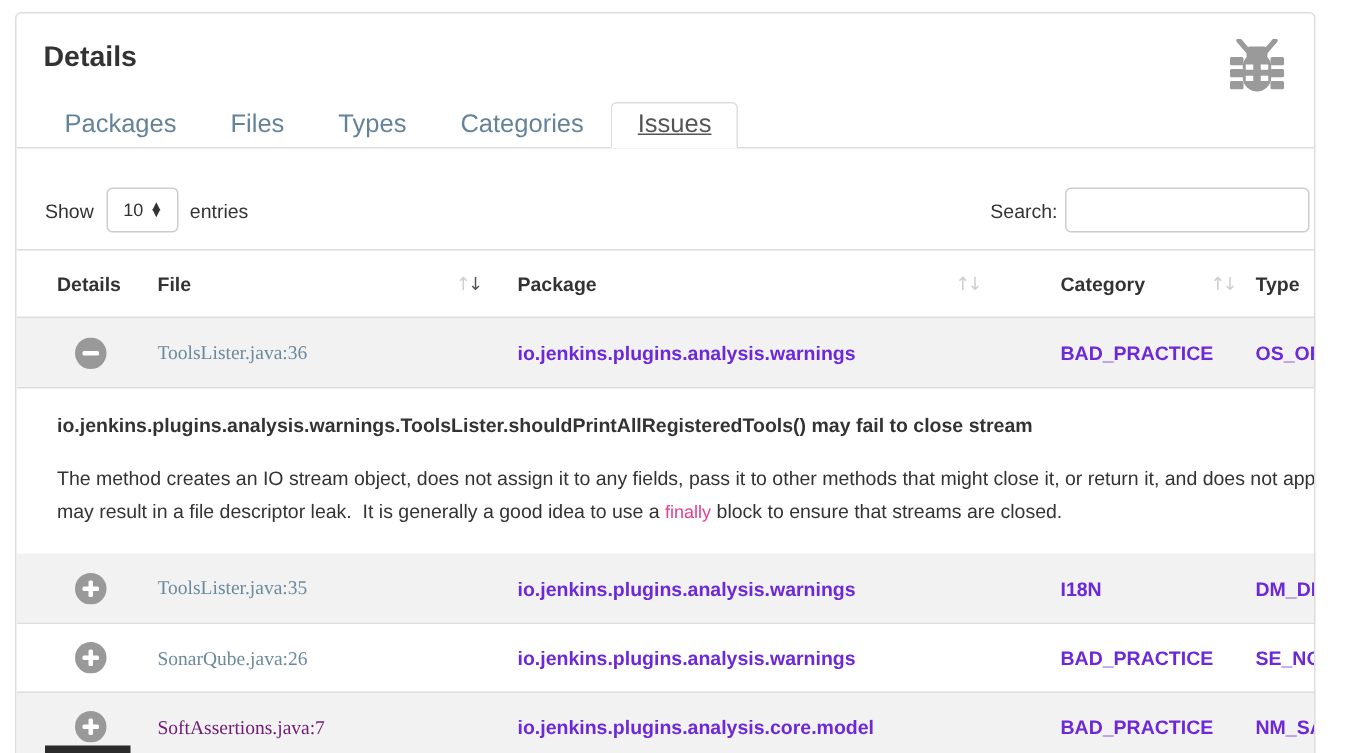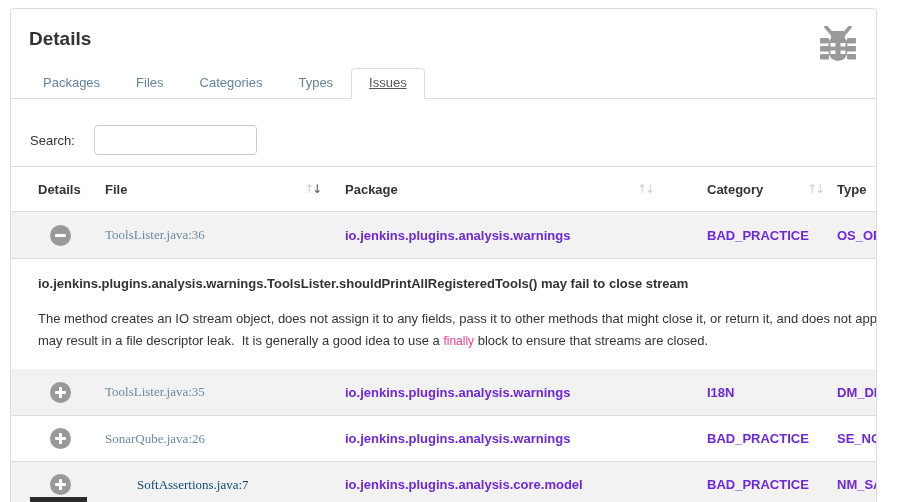--- a/index.html
+++ b/index.html
@@ -6,35 +6,35 @@
   html, body { width: 903px; height: 502px; overflow: hidden; background: #fff;
     font-family: "Liberation Sans", "DejaVu Sans", sans-serif; color: #333; }
   .card { position: absolute; left: 10px; top: 8px; width: 867px; height: 640px;
     background: #fff; border: 1px solid #ddd; border-radius: 4px; overflow: hidden; }
   .page-title { font-size: 19px; font-weight: bold; color: #333; margin: 18px 18px 0 18px; line-height: 24px; }
   .bug-wrap { position: absolute; top: 17px; right: 17px; width: 42px; height: 42px; }
 
   
   .tabs { display: flex; list-style: none; margin-top: 17px; padding-left: 14px;
     border-bottom: 1px solid #ddd; }
-  .tab { font-size: 13px; line-height: 14px; padding: 7px 17px; color: #64839b;
+  .tab { font-size: 17px; line-height: 14px; padding: 7px 17px; color: #64839b;
     cursor: pointer; margin-bottom: 0; border: 1px solid transparent; }
   .tab.active { color: #555; background: #fff; border: 1px solid #ddd; border-bottom-color: #fff;
     border-radius: 4px 4px 0 0; margin-bottom: -1px; text-decoration: underline; }
 
   
   .controls { display: flex; align-items: center; justify-content: space-between;
     margin-top: 26px; padding: 0 3px 0 19px; height: 30px; font-size: 13px; color: #333; }
   .length-group, .search-group { display: flex; align-items: center; }
   .page-size-select { display: inline-flex; align-items: center; justify-content: center;
     width: 48px; height: 30px; border: 1px solid #ccc; border-radius: 4px; margin: 0 8px;
     background: #fff; cursor: pointer; gap: 6px; }
   .page-size-value { font-size: 12px; color: #333; }
   .updown { display: flex; flex-direction: column; line-height: 5px; font-size: 7px; color: #333; font-family: "DejaVu Sans", sans-serif; }
-  .search-group label { margin-right: 19px; }
+  .search-group label { margin-right: 5px; }
   .search-input { width: 163px; height: 30px; border: 1px solid #ccc; border-radius: 4px;
     padding: 0 8px; font-size: 13px; outline: none; }
 
   
   .table-viewport { margin-top: 11px; overflow: hidden; width: 100%; }
   .tbl { width: 1080px; border-top: 1px solid #ddd; font-size: 13px; }
   .tr { display: flex; align-items: center; height: 46px; }
   .thead { height: 45px; border-bottom: 1px solid #ddd; font-weight: bold; color: #333; }
   .td, .th { flex: none; white-space: pre; overflow: hidden; }
   .col-details { width: 94px; padding-left: 27px; }
@@ -42,21 +42,21 @@
   .col-package { width: 333px; position: relative; padding-left: 11px; }
   .col-category{ width: 130px; position: relative; margin-left: 40px; }
   .col-type    { width: 306px; }
   .td.col-details { padding-left: 39px; }
   .row-odd  { background: #f2f2f2; }
   .row-even { background: #fff; }
   .tr + .tr, .detail-row { border-top: 1px solid #ddd; }
   .tr.after-header { border-top: none; }
 
   a.file-link { color: #6c8a9e; text-decoration: none; cursor: pointer; font-family: Liberation Serif, serif; }
-  a.file-link.hovered { color: #0c4a6e; margin-left: 32px; }
+  a.file-link.hovered { color: #701a75; }
   .cell-muted { color: #6d28d9; font-weight: bold; }
 
   .sort { position: absolute; top: 50%; transform: translateY(-50%); right: 14px;
     font-family: "DejaVu Sans", sans-serif; font-weight: normal; font-size: 12px; letter-spacing: -2px; }
   .sort .up { color: #cfcfcf; font-style: normal; }
   .sort .down { color: #cfcfcf; font-style: normal; }
   .sort.desc .down { color: #555; }
 
   
   .round-btn { width: 21px; height: 21px; border-radius: 50%; background: #999;
@@ -99,26 +99,37 @@
         <rect x="13.5" y="17" width="15" height="3.5" fill="#ffffff"></rect>
         <rect x="13.5" y="24.5" width="15" height="3.5" fill="#ffffff"></rect>
         <rect x="18.5" y="16" width="5" height="13"></rect>
       </g>
     </svg>
   </div>
 
   <ul class="tabs">
     <li class="tab">Packages</li>
     <li class="tab">Files</li>
+    <li class="tab">Types</li>
     <li class="tab">Categories</li>
-    <li class="tab">Types</li>
     <li class="tab active">Issues</li>
   </ul>
 
   <div class="controls">
+    <div class="length-group">
+      <span>Show</span>
+      <span class="page-size-select">
+        <span class="page-size-value">10</span>
+        <span class="updown">
+          <span>▲</span>
+            <span>▼</span>
+        </span>
+      </span>
+      <span>entries</span>
+    </div>
     <div class="search-group">
       <label>Search:</label>
       <input class="search-input" type="text" value="" style="">
     </div>
   </div>
 
   <div class="table-viewport">
     <div class="tbl">
 
       <div class="tr thead">

